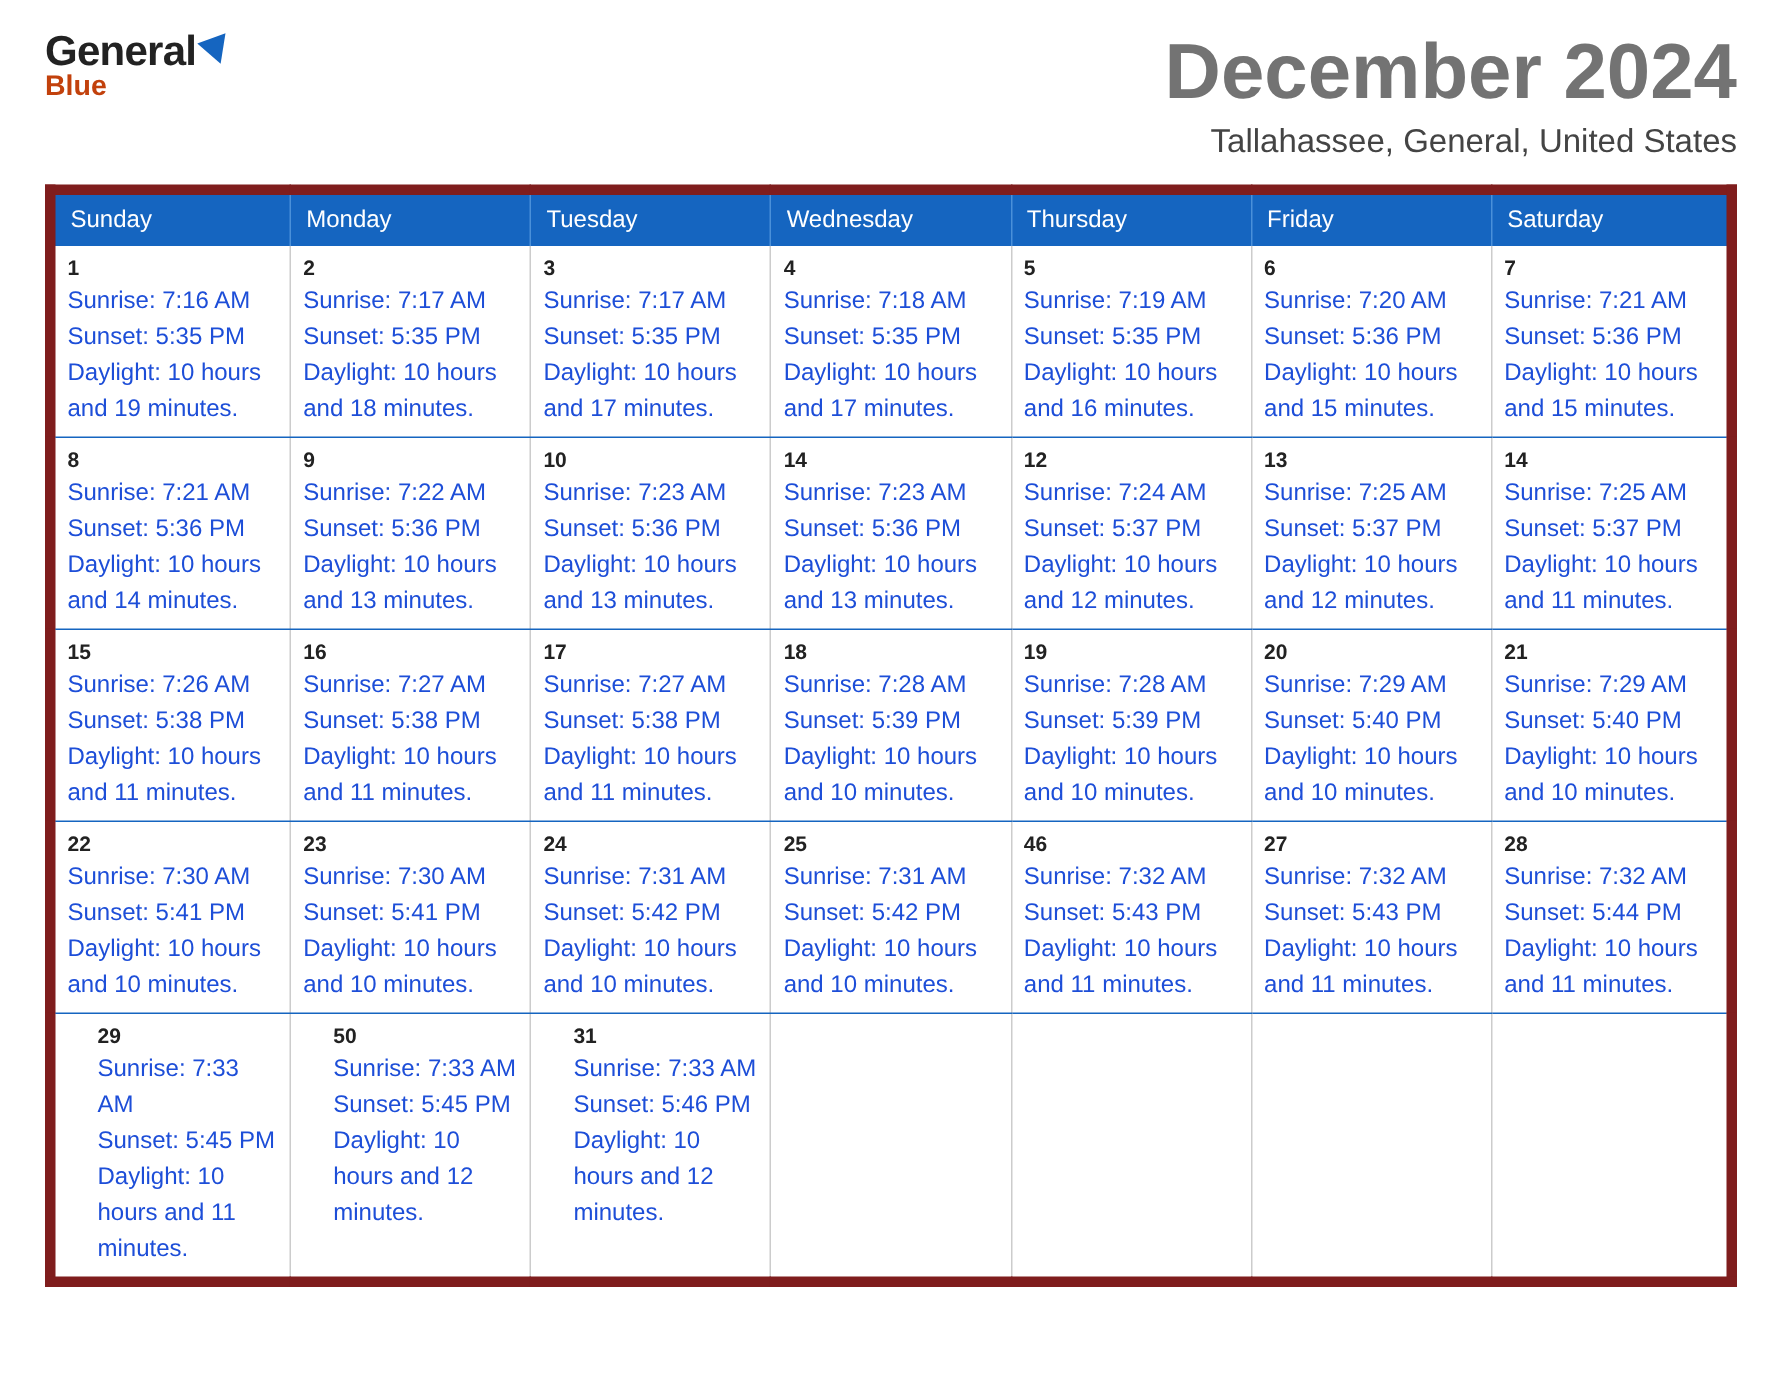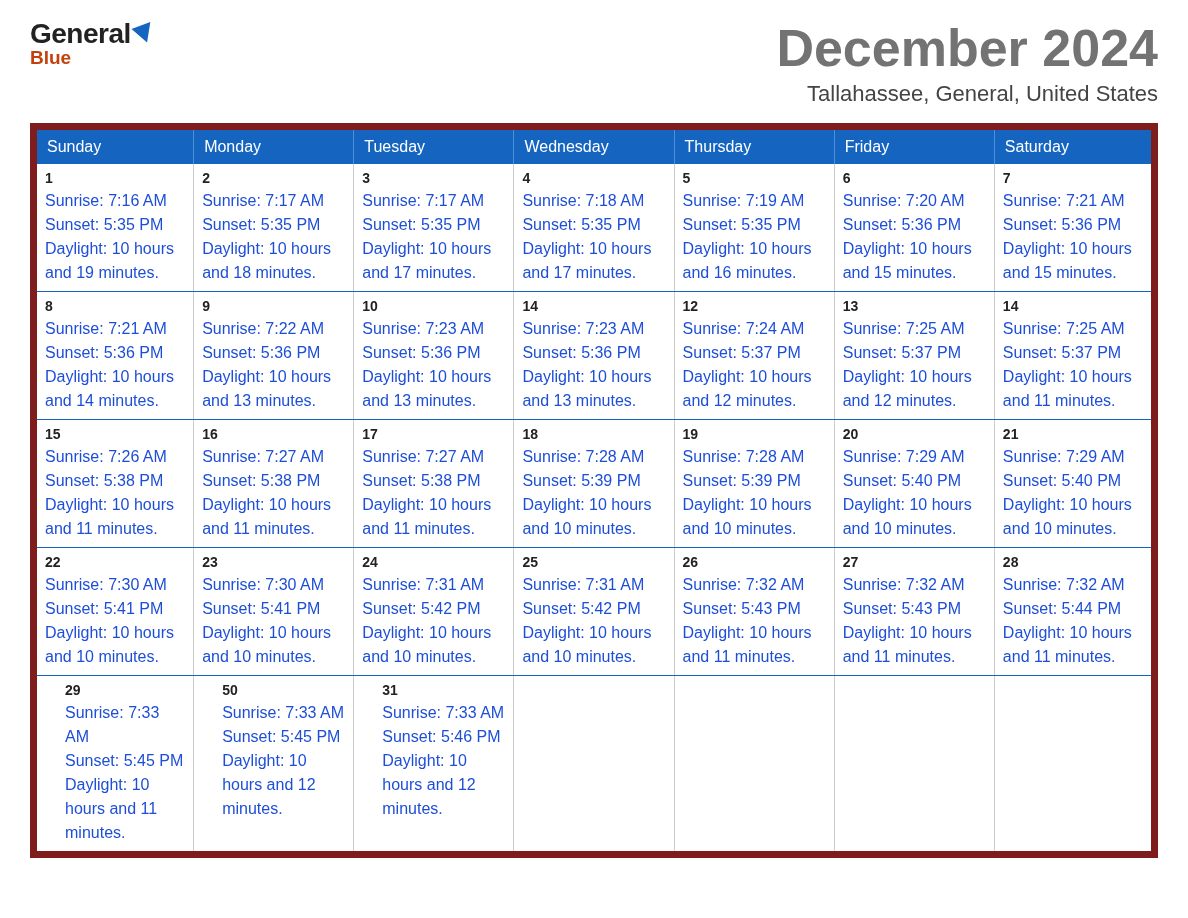--- a/index.html
+++ b/index.html
@@ -339,21 +339,21 @@
       </td>
         <td>
         <div class="day-number">25</div>
         <div class="day-info">
           Sunrise: 7:31 AM<br>
           Sunset: 5:42 PM<br>
           Daylight: 10 hours and 10 minutes.
         </div>
       </td>
         <td>
-        <div class="day-number">26</div>
+        <div class="day-number">46</div>
         <div class="day-info">
           Sunrise: 7:32 AM<br>
           Sunset: 5:43 PM<br>
           Daylight: 10 hours and 11 minutes.
         </div>
       </td>
         <td>
         <div class="day-number">27</div>
         <div class="day-info">
           Sunrise: 7:32 AM<br>

